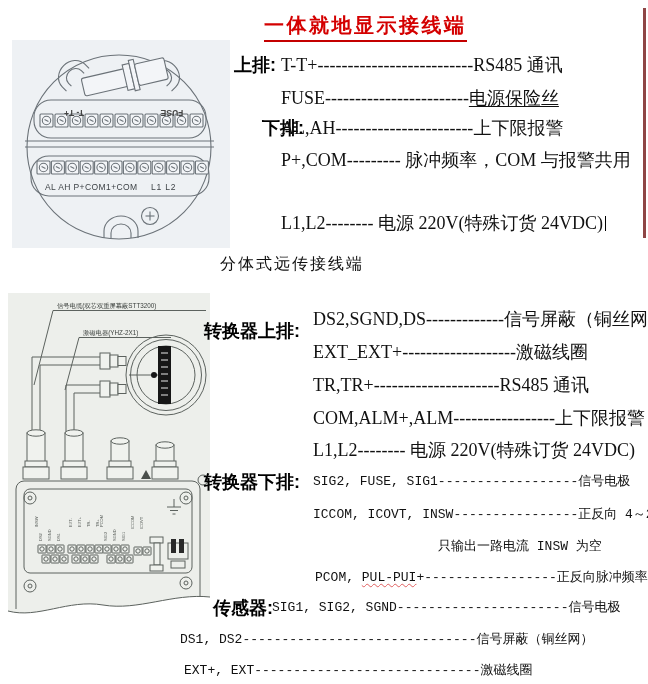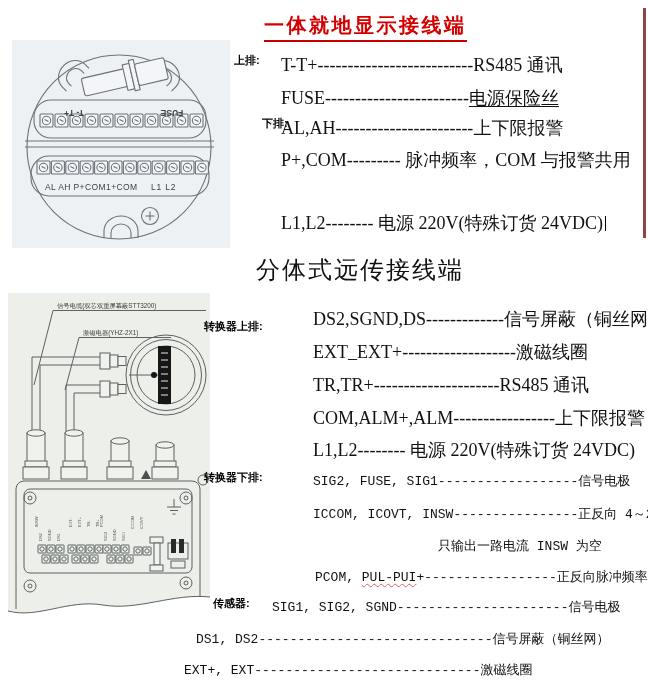--- a/index.html
+++ b/index.html
@@ -1,21 +1,21 @@
 <!DOCTYPE html>
 <html><head>
 <meta charset="utf-8">
 <style>
   html,body{margin:0;padding:0;}
   body{width:648px;height:684px;background:#ffffff;font-family:"Liberation Serif",serif;color:#151515;overflow:hidden;}
   .page{position:relative;width:612px;height:684px;background:#fff;}
   .abs{position:absolute;white-space:nowrap;}
   .title{font-family:"Liberation Serif",serif;font-weight:bold;font-size:20px;letter-spacing:2.5px;color:#d40000;border-bottom:2px solid #c40000;padding-bottom:1px;}
-  .subtitle{font-size:24px;letter-spacing:2px;color:#111;margin-left:36px;}
-  .hlabel{font-family:"Liberation Sans",sans-serif;font-weight:bold;font-size:11px;color:#000;}
+  .subtitle{font-size:16px;letter-spacing:2px;color:#111;}
+  .hlabel{font-family:"Liberation Sans",sans-serif;font-weight:bold;font-size:18px;color:#000;}
   .trow{font-size:18px;color:#111;}
   .serif{font-family:"Liberation Serif",serif;}
   .mono{font-family:"Liberation Mono","DejaVu Sans Mono",monospace;font-size:13px;}
   .ul{text-decoration:underline;text-underline-offset:2px;}
   .wavy{text-decoration:underline wavy #e06060;text-decoration-thickness:1px;text-underline-offset:2px;}
   .cursor{display:inline-block;width:1.5px;height:15px;background:#000;margin-left:2px;vertical-align:-2px;}
   .scan1{position:absolute;left:12px;top:40px;width:218px;height:208px;background:#eef1f4;}
   .scan2{position:absolute;left:8px;top:293px;width:202px;height:391px;}
   .edge-line{position:absolute;left:643px;top:8px;width:3px;height:230px;background:#7a2424;opacity:.85;}
   svg{display:block;}
@@ -282,16 +282,16 @@
   <div class="abs trow serif" style="left:313px;top:438px;"><span>L1,L2</span><span>-------- </span><span>电源 220V(特殊订货 24VDC)</span></div>
 
   <div class="abs hlabel" style="left:204px;top:470px;">转换器下排:</div>
   <div class="abs trow mono" style="left:313px;top:472px;"><span>SIG2, FUSE, SIG1</span><span>------------------</span><span>信号电极</span></div>
   <div class="abs trow mono" style="left:313px;top:505px;"><span>ICCOM, ICOVT, INSW</span><span>----------------</span><span>正反向 4～20Ma</span></div>
   <div class="abs trow mono" style="left:438px;top:537px;"><span>只输出一路电流 INSW 为空</span></div>
   <div class="abs trow mono" style="left:315px;top:568px;"><span>PCOM, </span><span class="wavy">PUL-PUI</span><span>+</span><span>-----------------</span><span>正反向脉冲频率</span></div>
 
   <div class="abs hlabel" style="left:213px;top:596px;">传感器:</div>
   <div class="abs trow mono" style="left:272px;top:598px;"><span>SIG1, SIG2, SGND</span><span>----------------------</span><span>信号电极</span></div>
-  <div class="abs trow mono" style="left:196px;top:630px;"><span>DS1, DS2</span><span>------------------------------</span><span>信号屏蔽（铜丝网）</span></div>
+  <div class="abs trow mono" style="left:180px;top:630px;"><span>DS1, DS2</span><span>------------------------------</span><span>信号屏蔽（铜丝网）</span></div>
   <div class="abs trow mono" style="left:184px;top:661px;"><span>EXT+, EXT</span><span>-----------------------------</span><span>激磁线圈</span></div>
 
 </div>
 
 </body></html>

